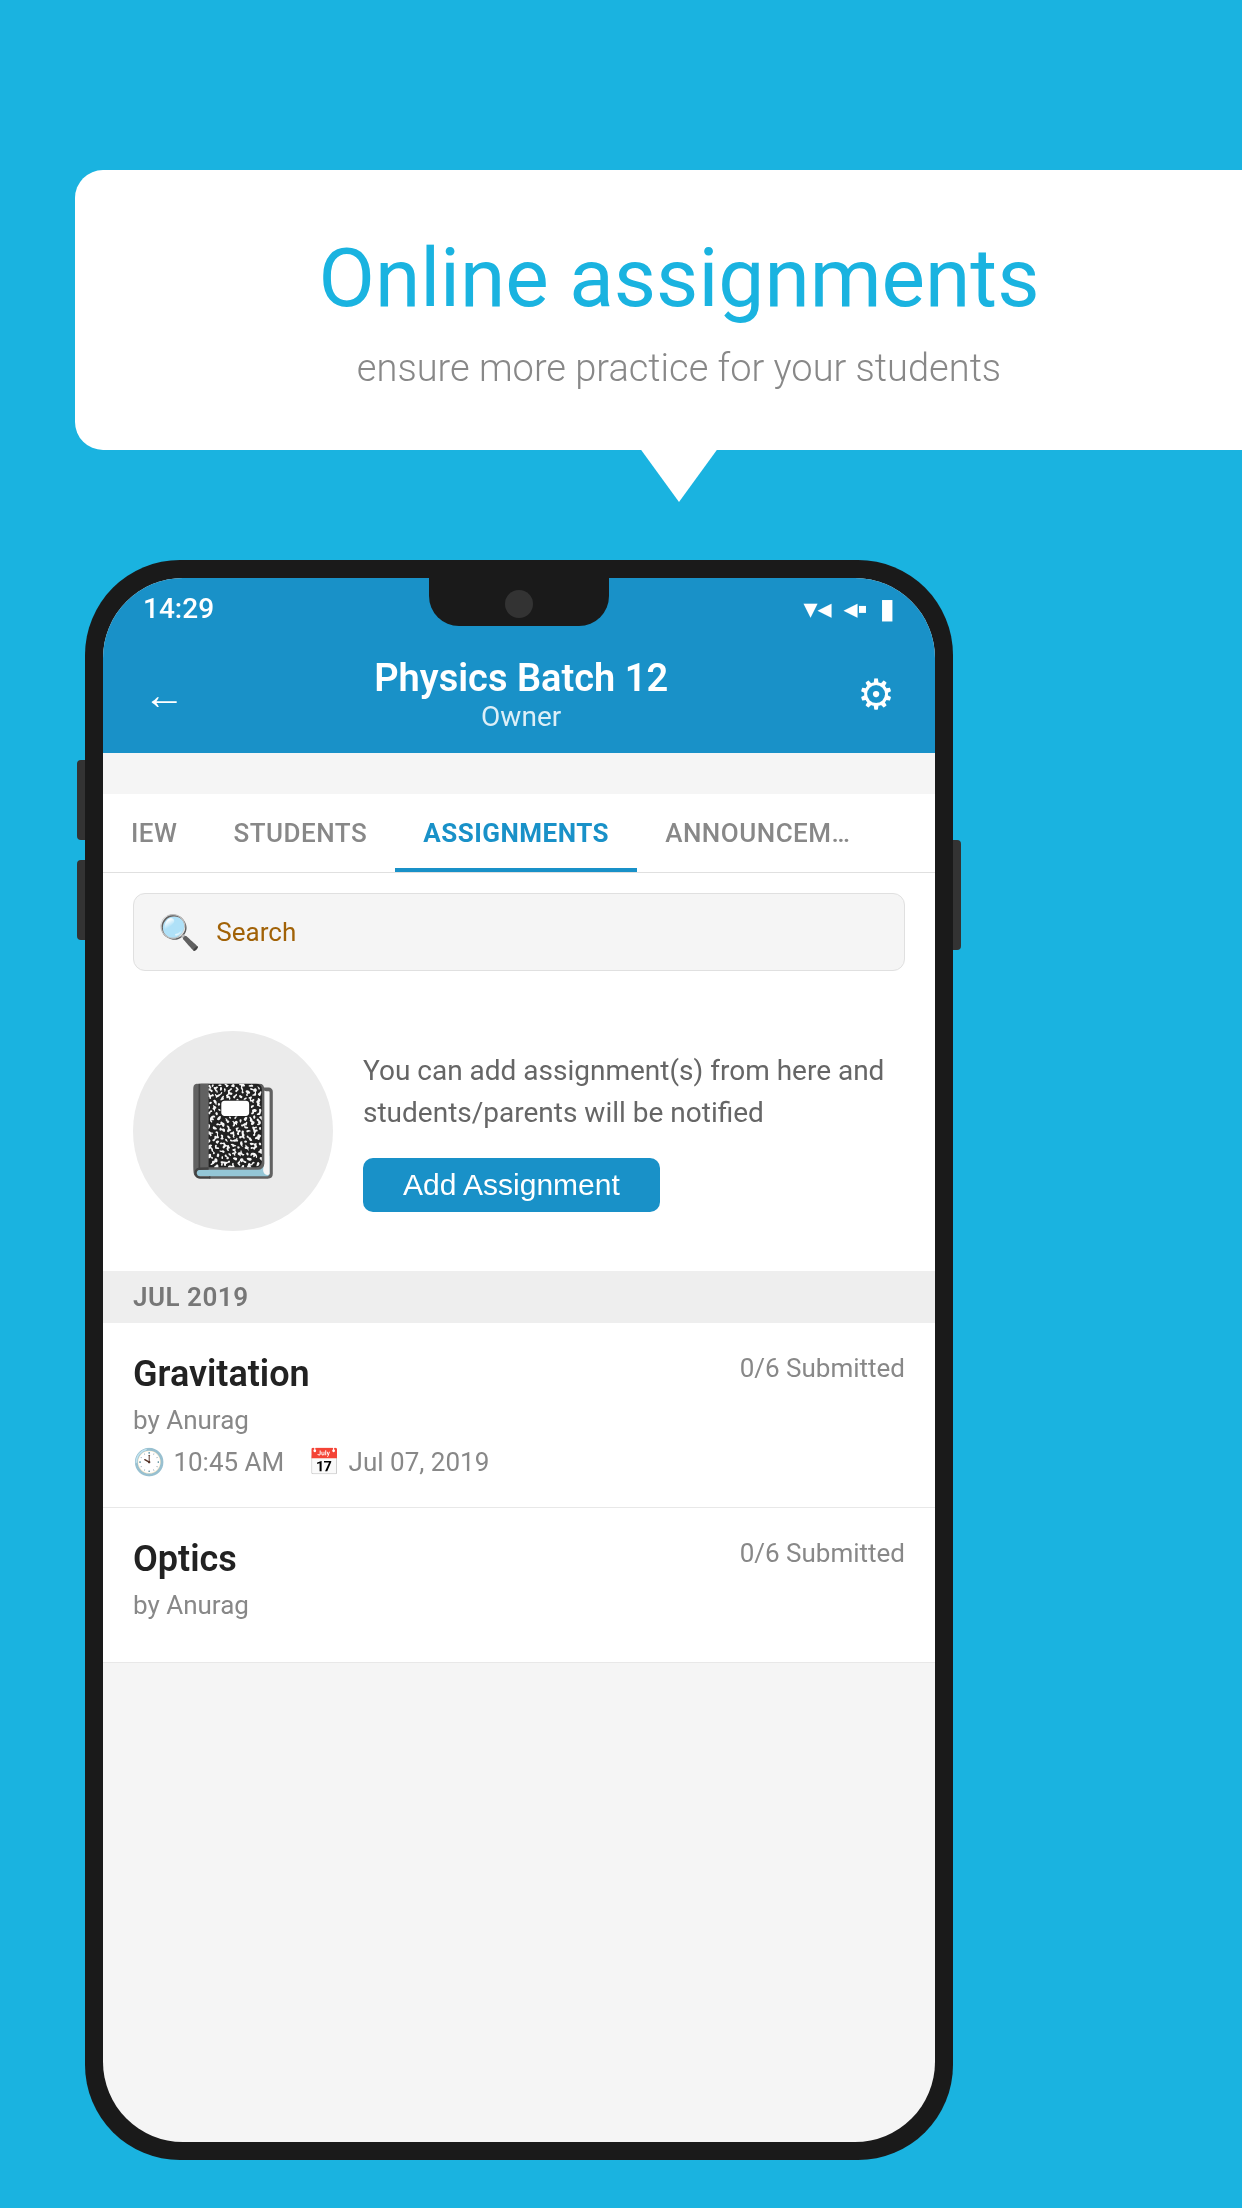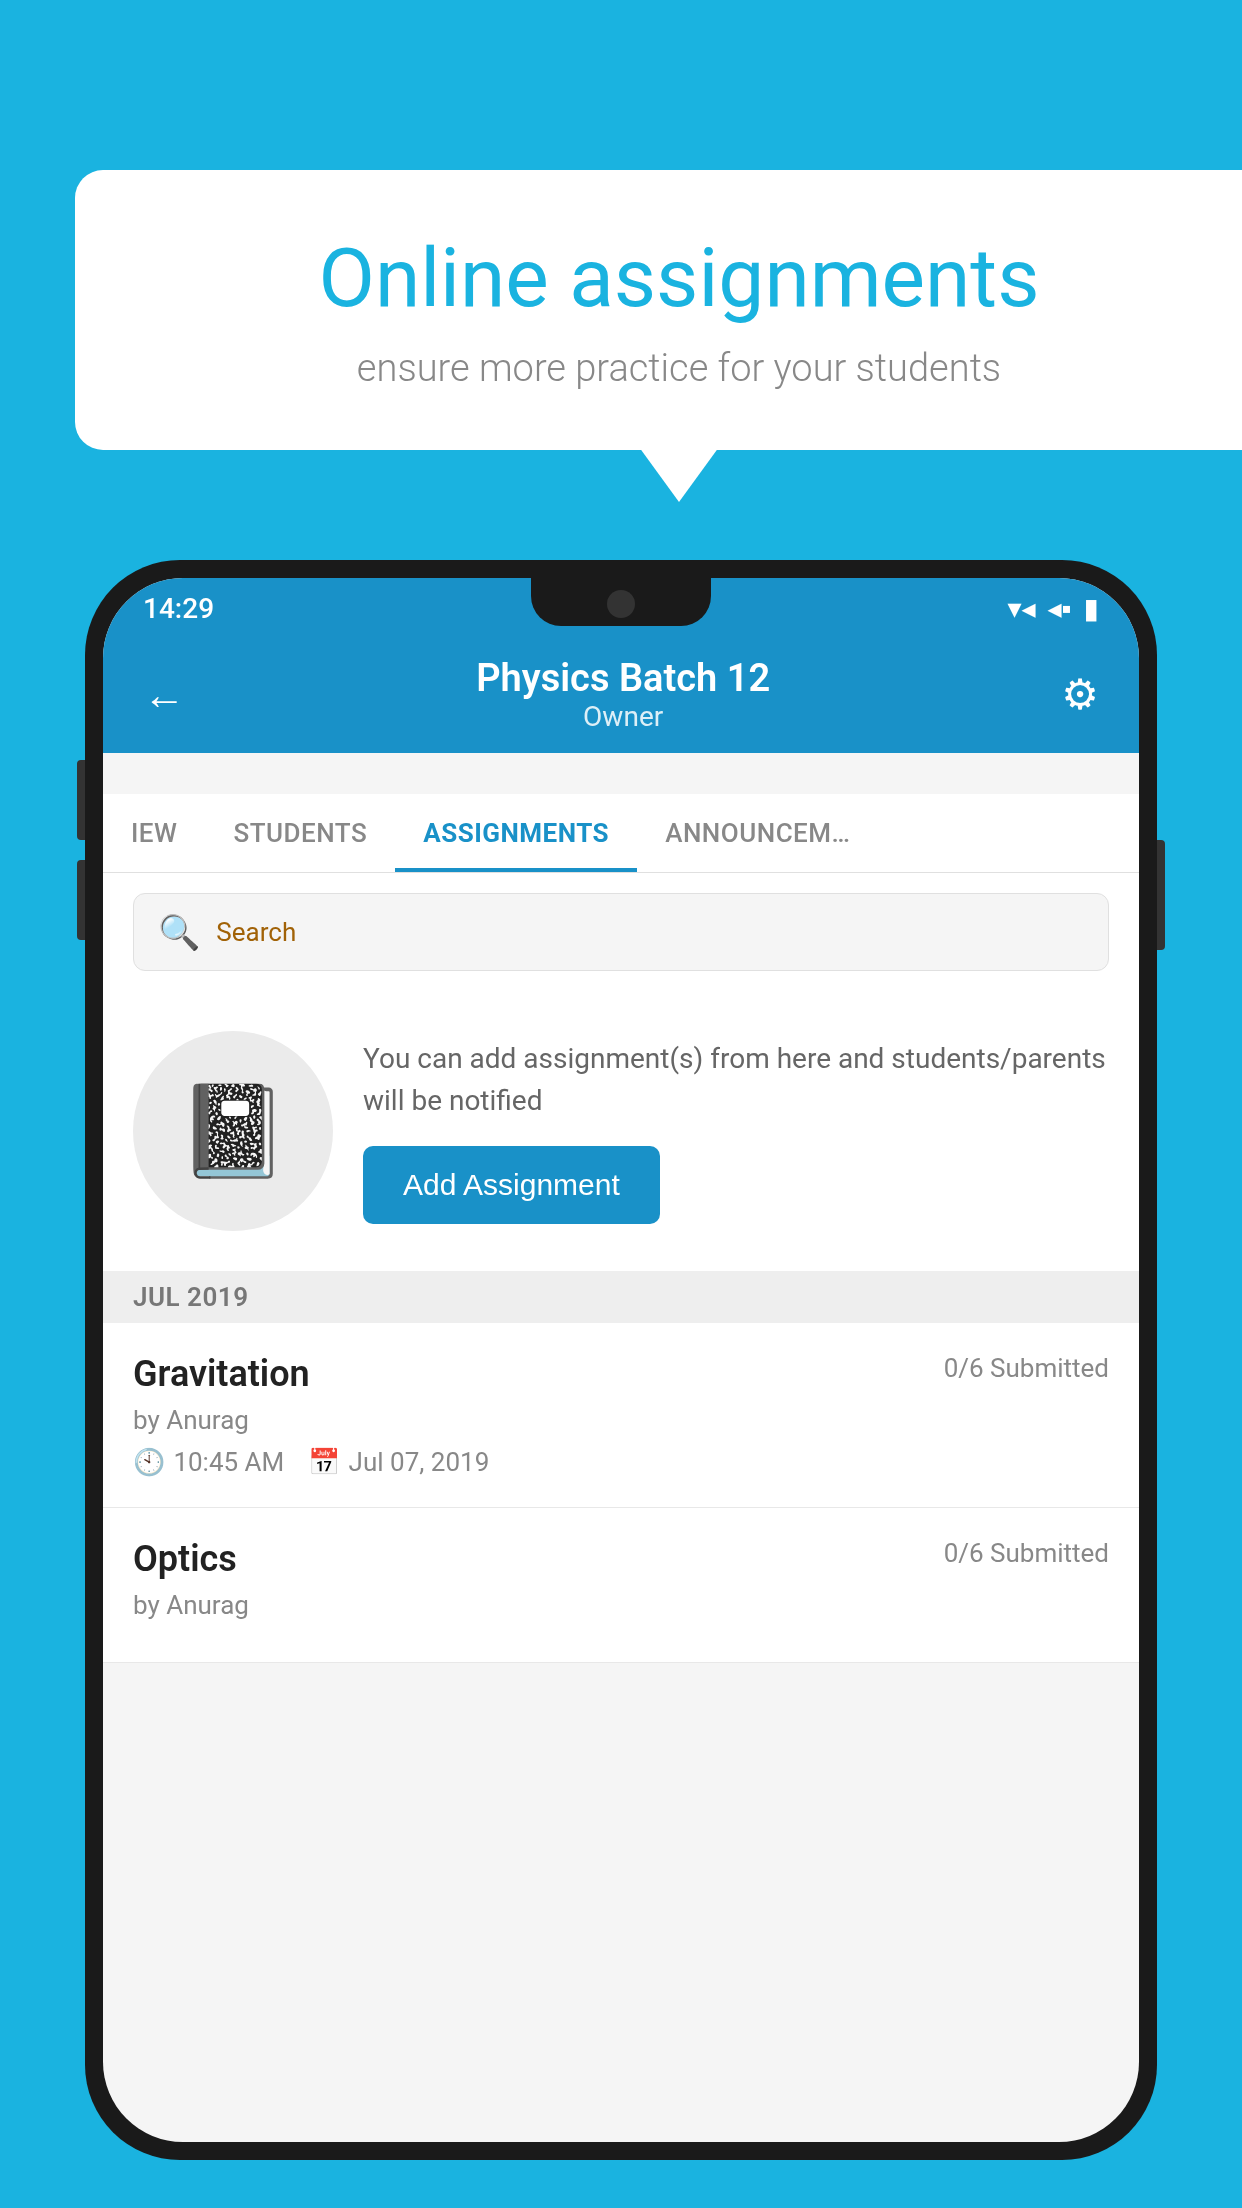--- a/index.html
+++ b/index.html
@@ -49,21 +49,21 @@
       color: #888;
       font-size: 38px;
       font-weight: 300;
     }
 
     
     .phone-frame {
       position: absolute;
       top: 560px;
       left: 85px;
-      width: 1072px;
+      width: 868px;
       height: 1600px;
       background: #1a1a1a;
       border-radius: 95px;
       padding: 18px;
     }
 
     .phone-notch {
       position: absolute;
       top: 18px;
       left: 50%;
@@ -254,21 +254,21 @@
       font-size: 28px;
       line-height: 1.5;
       margin-bottom: 24px;
     }
 
     .add-assignment-btn {
       background: #1991c8;
       color: white;
       border: none;
       border-radius: 10px;
-      padding: 22px 40px;
+      padding: 10px 40px;
       font-size: 30px;
       font-weight: 500;
       cursor: pointer;
     }
 
     
     .month-separator {
       background: #eeeeee;
       padding: 11px 30px;
       font-size: 26px;

